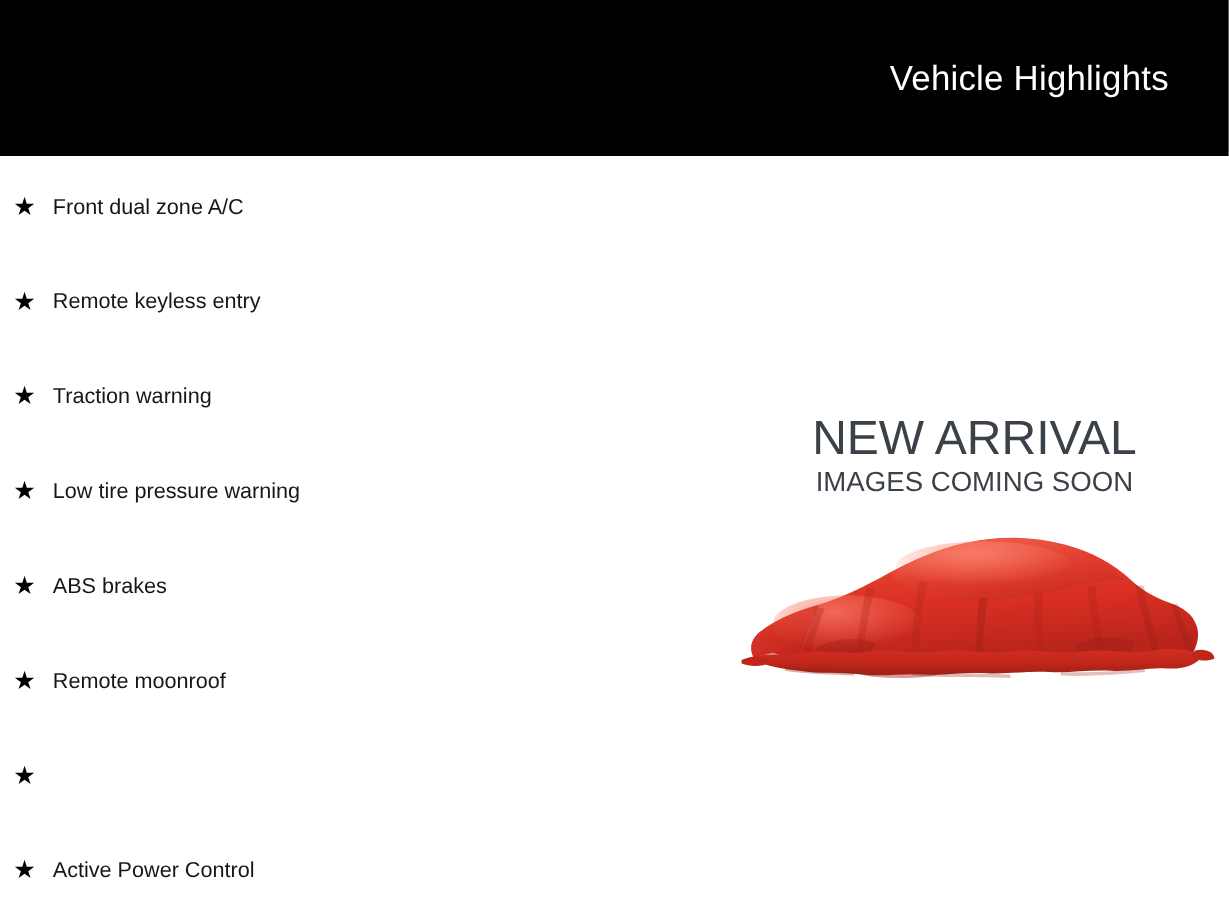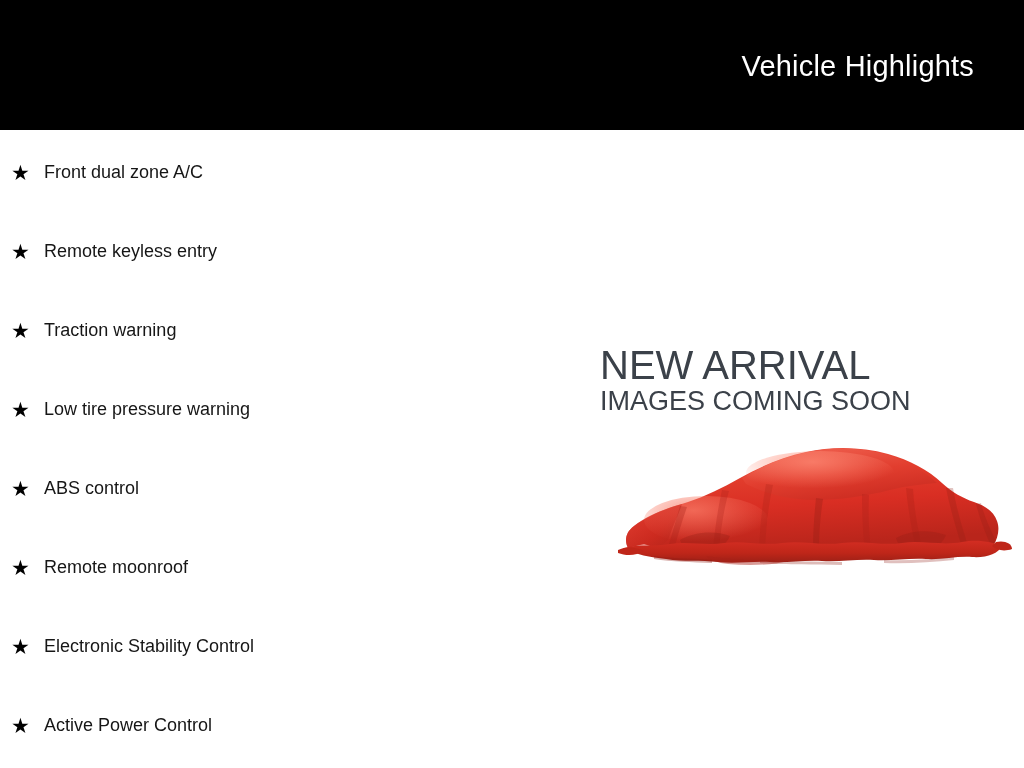--- a/index.html
+++ b/index.html
@@ -92,33 +92,34 @@
     top: 130px;
     width: 424px;
     height: 638px;
   }
 
   #placeholder-text {
     position: absolute;
     left: 0;
     top: 215px;
     width: 424px;
+    text-align: center;
     color: #3a3f45;
   }
   #new-arrival-text {
     display: block;
     font-size: 40px;
     line-height: 40px;
     font-weight: 400;
     letter-spacing: 0px;
     color: #3b4149;
   }
   #images-coming-soon-text {
     display: block;
-    font-size: 27px;
+    font-size: 23px;
     line-height: 30px;
     font-weight: 400;
     letter-spacing: 0px;
     color: #3b4149;
     margin-top: 1px;
   }
 
   #covered-car-graphic {
     position: absolute;
     left: 10px;
@@ -146,29 +147,28 @@
   <li class="highlight-item">
     <span class="bullet-star">★</span>
     <span class="highlight-label">Traction warning</span>
   </li>
   <li class="highlight-item">
     <span class="bullet-star">★</span>
     <span class="highlight-label">Low tire pressure warning</span>
   </li>
   <li class="highlight-item">
     <span class="bullet-star">★</span>
-    <span class="highlight-label">ABS control</span>
+    <span class="highlight-label">ABS brakes</span>
   </li>
   <li class="highlight-item">
     <span class="bullet-star">★</span>
     <span class="highlight-label">Remote moonroof</span>
   </li>
   <li class="highlight-item">
     <span class="bullet-star">★</span>
-    <span class="highlight-label">Electronic Stability Control</span>
   </li>
   <li class="highlight-item">
     <span class="bullet-star">★</span>
     <span class="highlight-label">Active Power Control</span>
   </li>
 </ul>
 
 <div id="placeholder-block">
 
   <div id="placeholder-text">

